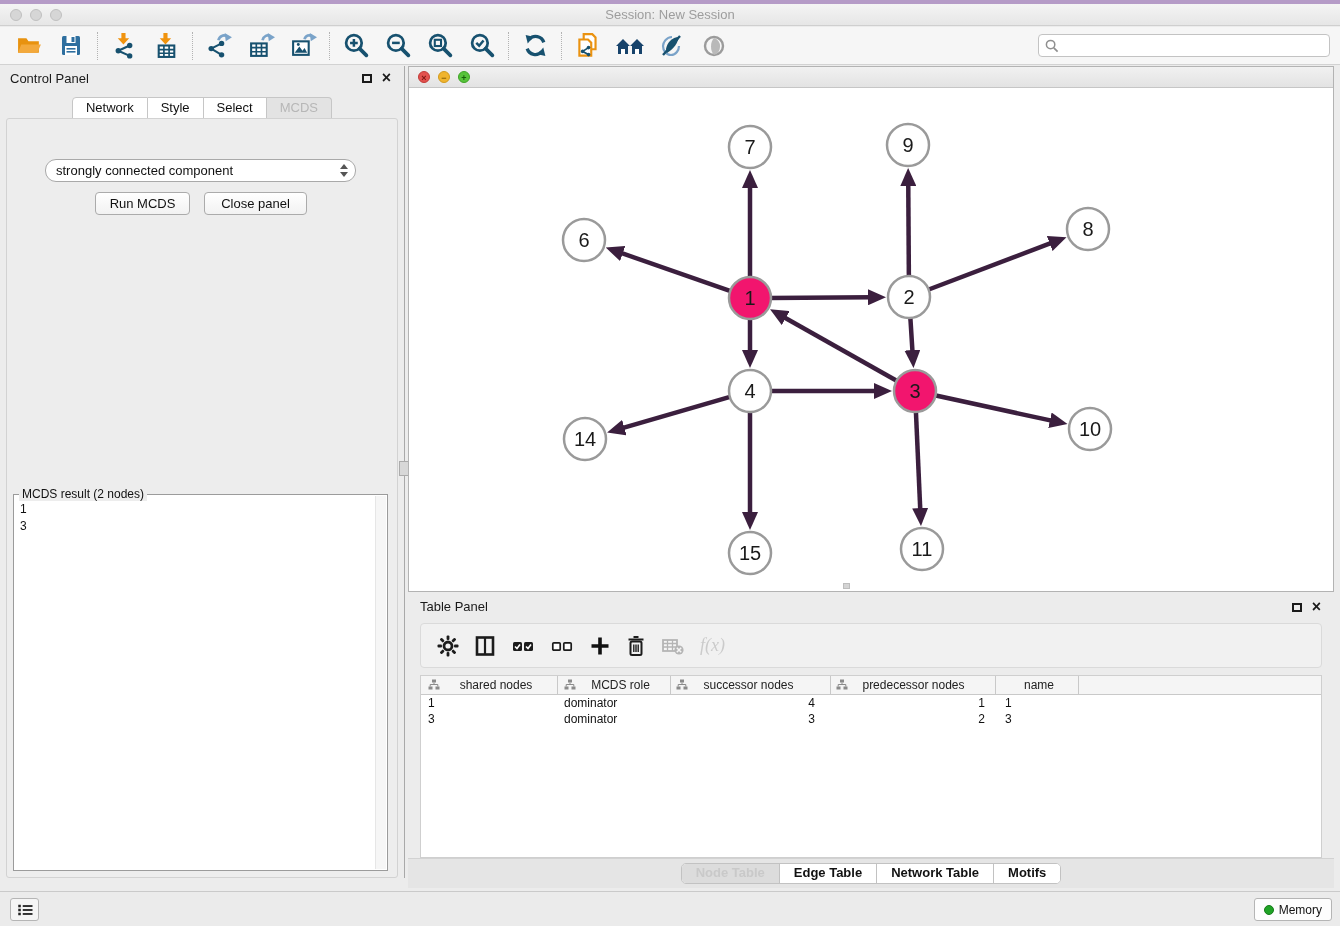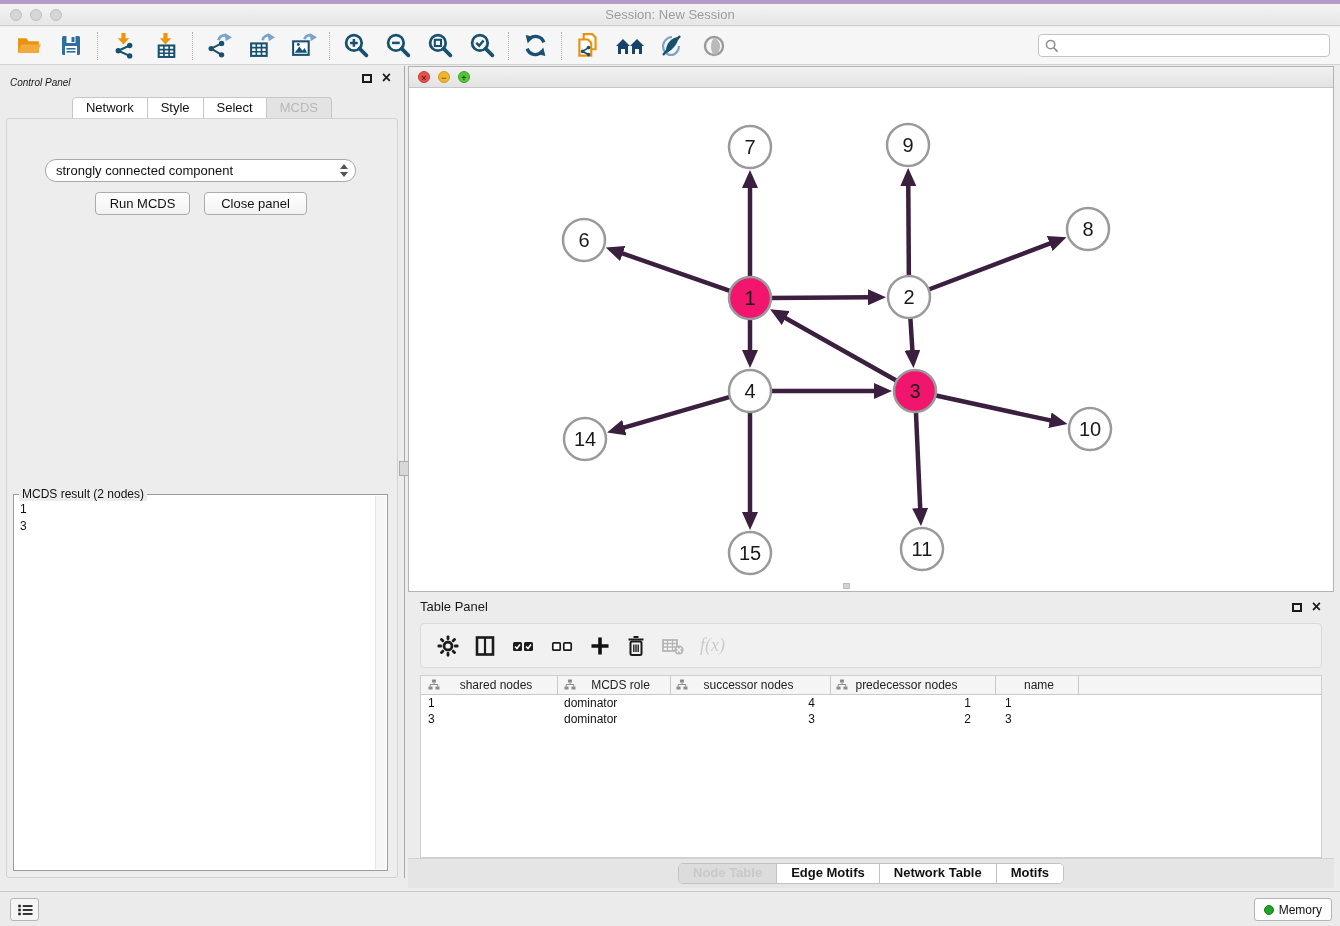--- a/index.html
+++ b/index.html
@@ -18,21 +18,21 @@
               border-bottom:1px solid #d2d2d2; display:flex; align-items:center; padding-left:8px; }
   .tbtn     { width:42px; height:34px; display:flex; align-items:center; justify-content:center; }
   .tbtn svg { display:block; }
   .tsep     { width:1px; height:28px; border-left:1px dotted #b3b3b3; margin:0 5px; }
   .search-box{ margin-left:auto; margin-right:10px; width:292px; height:23px; background:#fff;
                border:1px solid #c3c3c3; border-radius:4px; display:flex; align-items:center; padding:0 6px; }
   .search-box input{ border:none; outline:none; flex:1; font-size:12px; background:transparent; margin-left:4px; }
 
   
   .control-panel { position:absolute; left:0; top:66px; width:404px; height:812px; }
-  .cp-title  { position:absolute; left:10px; top:11px; font-size:10px;font-style:italic; }
+  .cp-title  { position:absolute; left:10px; top:5px; font-size:13px; }
   .float-ic  { position:absolute; width:10px; height:9px; border:2px solid #1a1a1a; }
   .close-ic  { position:absolute; font-size:16px; font-weight:bold; color:#1a1a1a; line-height:12px; }
   .cp-float  { top:8px; right:32px; }
   .cp-close  { top:6px; right:13px; }
   .cp-tabs   { position:absolute; left:0; top:31px; width:100%; display:flex; justify-content:center; }
   .cp-tab    { height:22px; line-height:20px; padding:0 13px; font-size:13px; background:#fff;
                border:1px solid #c6c6c6; border-left:none; color:#111; }
   .cp-tab:first-child{ border-left:1px solid #c6c6c6; border-radius:4px 0 0 0; }
   .cp-tab.selected   { background:#e3e3e3; color:#b7b7b7; border-radius:0 4px 0 0; border-bottom-color:#d6d6d6; }
   .cp-body   { position:absolute; left:6px; right:6px; top:52px; bottom:0; background:#ededed;
@@ -77,21 +77,21 @@
                border:1px solid #dadada; border-radius:4px; display:flex; align-items:center; gap:15px; padding-left:16px; }
   .tp-toolbar .dim { opacity:.38; }
   .fx-label { font-family:Liberation Serif, serif; font-style:italic; font-size:18px; color:#8f8f8f; }
   .tp-table { position:absolute; left:12px; right:12px; top:80px; bottom:30px; background:#fff; border:1px solid #cfcfcf; }
   .thead    { display:flex; height:19px; background:#f5f5f5; border-bottom:1px solid #c9c9c9; }
   .th       { display:flex; align-items:center; border-right:1px solid #c9c9c9; font-size:12px; color:#222; padding-left:5px; }
   .th .lbl  { flex:1; text-align:center; padding-right:5px; }
   .trow     { display:flex; height:16px; font-size:12px; color:#111; align-items:center; }
   .td       { overflow:hidden; white-space:nowrap; }
   .c0{width:137px; padding-left:7px;} .c1{width:113px; padding-left:6px;}
-  .c2{width:160px; text-align:right; padding-right:16px;} .c3{width:165px; text-align:right; padding-right:25px;}
+  .c2{width:160px; text-align:right; padding-right:16px;} .c3{width:165px; text-align:right; padding-right:11px;}
   .c4{width:83px; padding-left:9px;}
   .tp-tabs  { position:absolute; left:0; right:0; bottom:0; height:30px; background:#e5e5e5; border-top:1px solid #d2d2d2;
               display:flex; justify-content:center; align-items:center; }
   .tab-group{ display:flex; border:1px solid #c2c2c2; border-radius:5px; overflow:hidden; background:#fff; }
   .b-tab    { height:19px; line-height:18px; padding:0 14px; font-size:13px; font-weight:bold; color:#111;
               background:#fff; border-left:1px solid #c2c2c2; }
   .b-tab:first-child{ border-left:none; }
   .b-tab.selected{ background:#dcdcdc; color:#c9c9c9; }
 
   
@@ -453,21 +453,21 @@
       <div class="td c1">dominator</div>
       <div class="td c2">3</div>
       <div class="td c3">2</div>
       <div class="td c4">3</div>
     </div>
   </div>
 
   <div class="tp-tabs">
     <div class="tab-group">
       <div class="b-tab selected">Node Table</div>
-      <div class="b-tab">Edge Motifs</div>
+      <div class="b-tab">Edge Table</div>
       <div class="b-tab">Network Table</div>
       <div class="b-tab">Motifs</div>
     </div>
   </div>
 </div>
 
 <div class="statusbar">
   <div class="list-btn">
     <svg width="18" height="16" viewBox="0 0 24 20">
       <g fill="#222">

